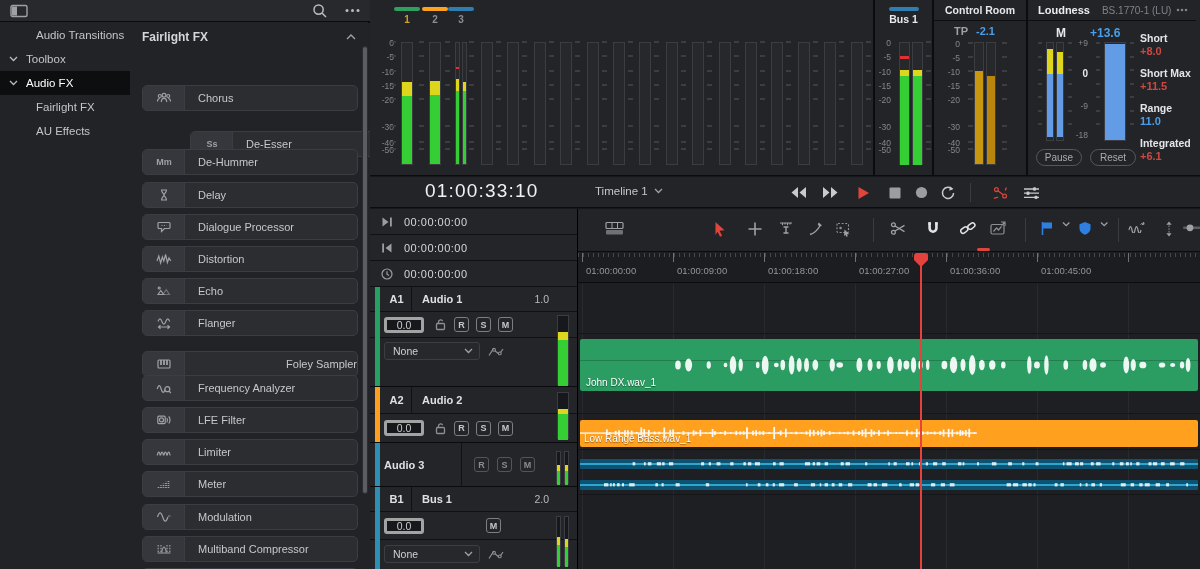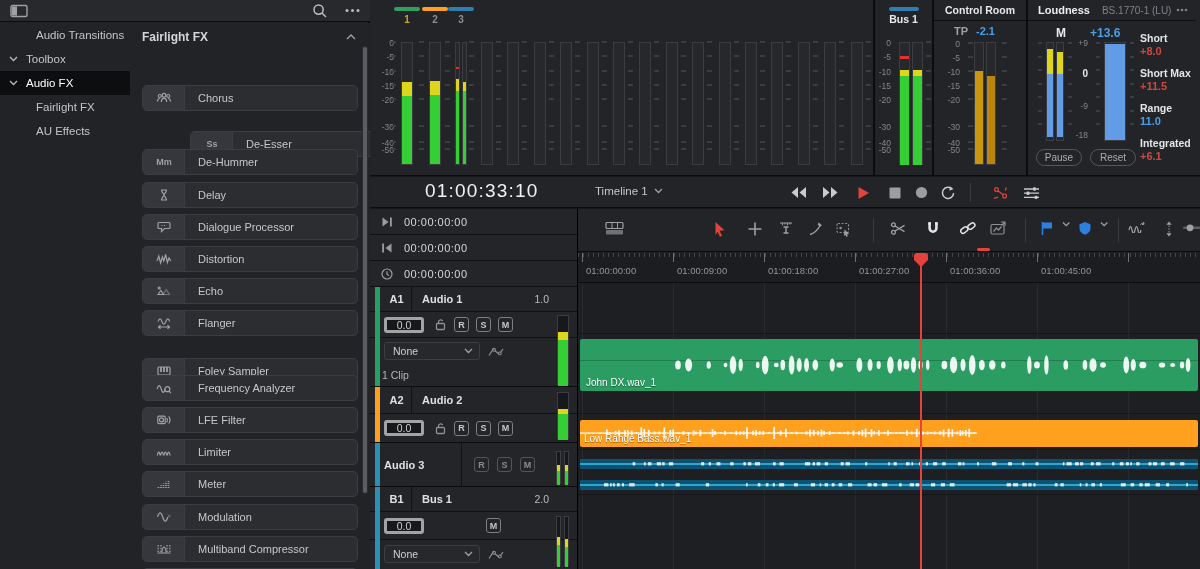--- a/index.html
+++ b/index.html
@@ -225,21 +225,21 @@
           </div>
           <div class="fx-item" style="top: 259.4px;">
             <div class="fx-ic">
               <svg width="16" height="14" viewBox="0 0 16 14" fill="none" stroke="#9fa1a5" stroke-width="1.2">
                 <path d="M2 5.5c1.3-3.5 2.6-3.5 3.9 0s2.6 3.5 3.9 0 2.6-3.5 3.9 0"></path>
                 <path d="M2.5 11h11M4.5 9.3L2.5 11l2 1.7M11.5 9.3l2 1.7-2 1.7"></path>
               </svg>
             </div>
             <div class="fx-lb">Flanger</div>
           </div>
-          <div class="fx-item" style="top: 307px;">
+          <div class="fx-item" style="top: 300px; justify-content: space-between;">
             <div class="fx-ic">
               <svg width="16" height="14" viewBox="0 0 16 14" fill="none" stroke="#9fa1a5" stroke-width="1.2">
                 <rect x="2" y="3" width="12" height="8" rx="1"></rect>
                 <path d="M5 3v5M8 3v5M11 3v5" stroke-width="1.8"></path>
               </svg>
             </div>
             <div class="fx-lb">Foley Sampler</div>
           </div>
           <div class="fx-item" style="top: 323.8px;">
             <div class="fx-ic">
@@ -761,23 +761,20 @@
               </span>
             </div>
             <span class="icon" style="margin-left:8px">
               <svg width="16" height="11" viewBox="0 0 16 11">
                   <path d="M1 9.5L5.2 3.2M7 4.8L10.8 8M12.6 6.4L15 3" stroke="#8d8f93" stroke-width="1.2"></path>
                   <circle cx="6" cy="3.8" r="1.4" fill="none" stroke="#8d8f93" stroke-width="1.1"></circle>
                   <circle cx="11.8" cy="7.4" r="1.4" fill="none" stroke="#8d8f93" stroke-width="1.1"></circle>
                 </svg>
             </span>
           </div>
-          <div class="trow" style="height:22px;border-bottom:none">
-            <div class="clipcount">1 Clip</div>
-          </div>
           <div class="mini" style="top:28px;width:12px;height:70px">
               <div style="position: absolute; left: 0px; right: 0px; top: 16.1px; height: 7.7px; background: rgb(221, 214, 28);"></div>
               <div style="position: absolute; left: 0px; right: 0px; top: 23.8px; height: 46.2px; background: rgb(53, 207, 53);"></div>
             </div>
         </div>
 
         <div class="tsec" style="height:56px">
           <div class="tstrip" style="background:#ff9f1e"></div>
           <div class="trow" style="height:27px;padding-left:12px">
             <div class="tid">A2</div>

